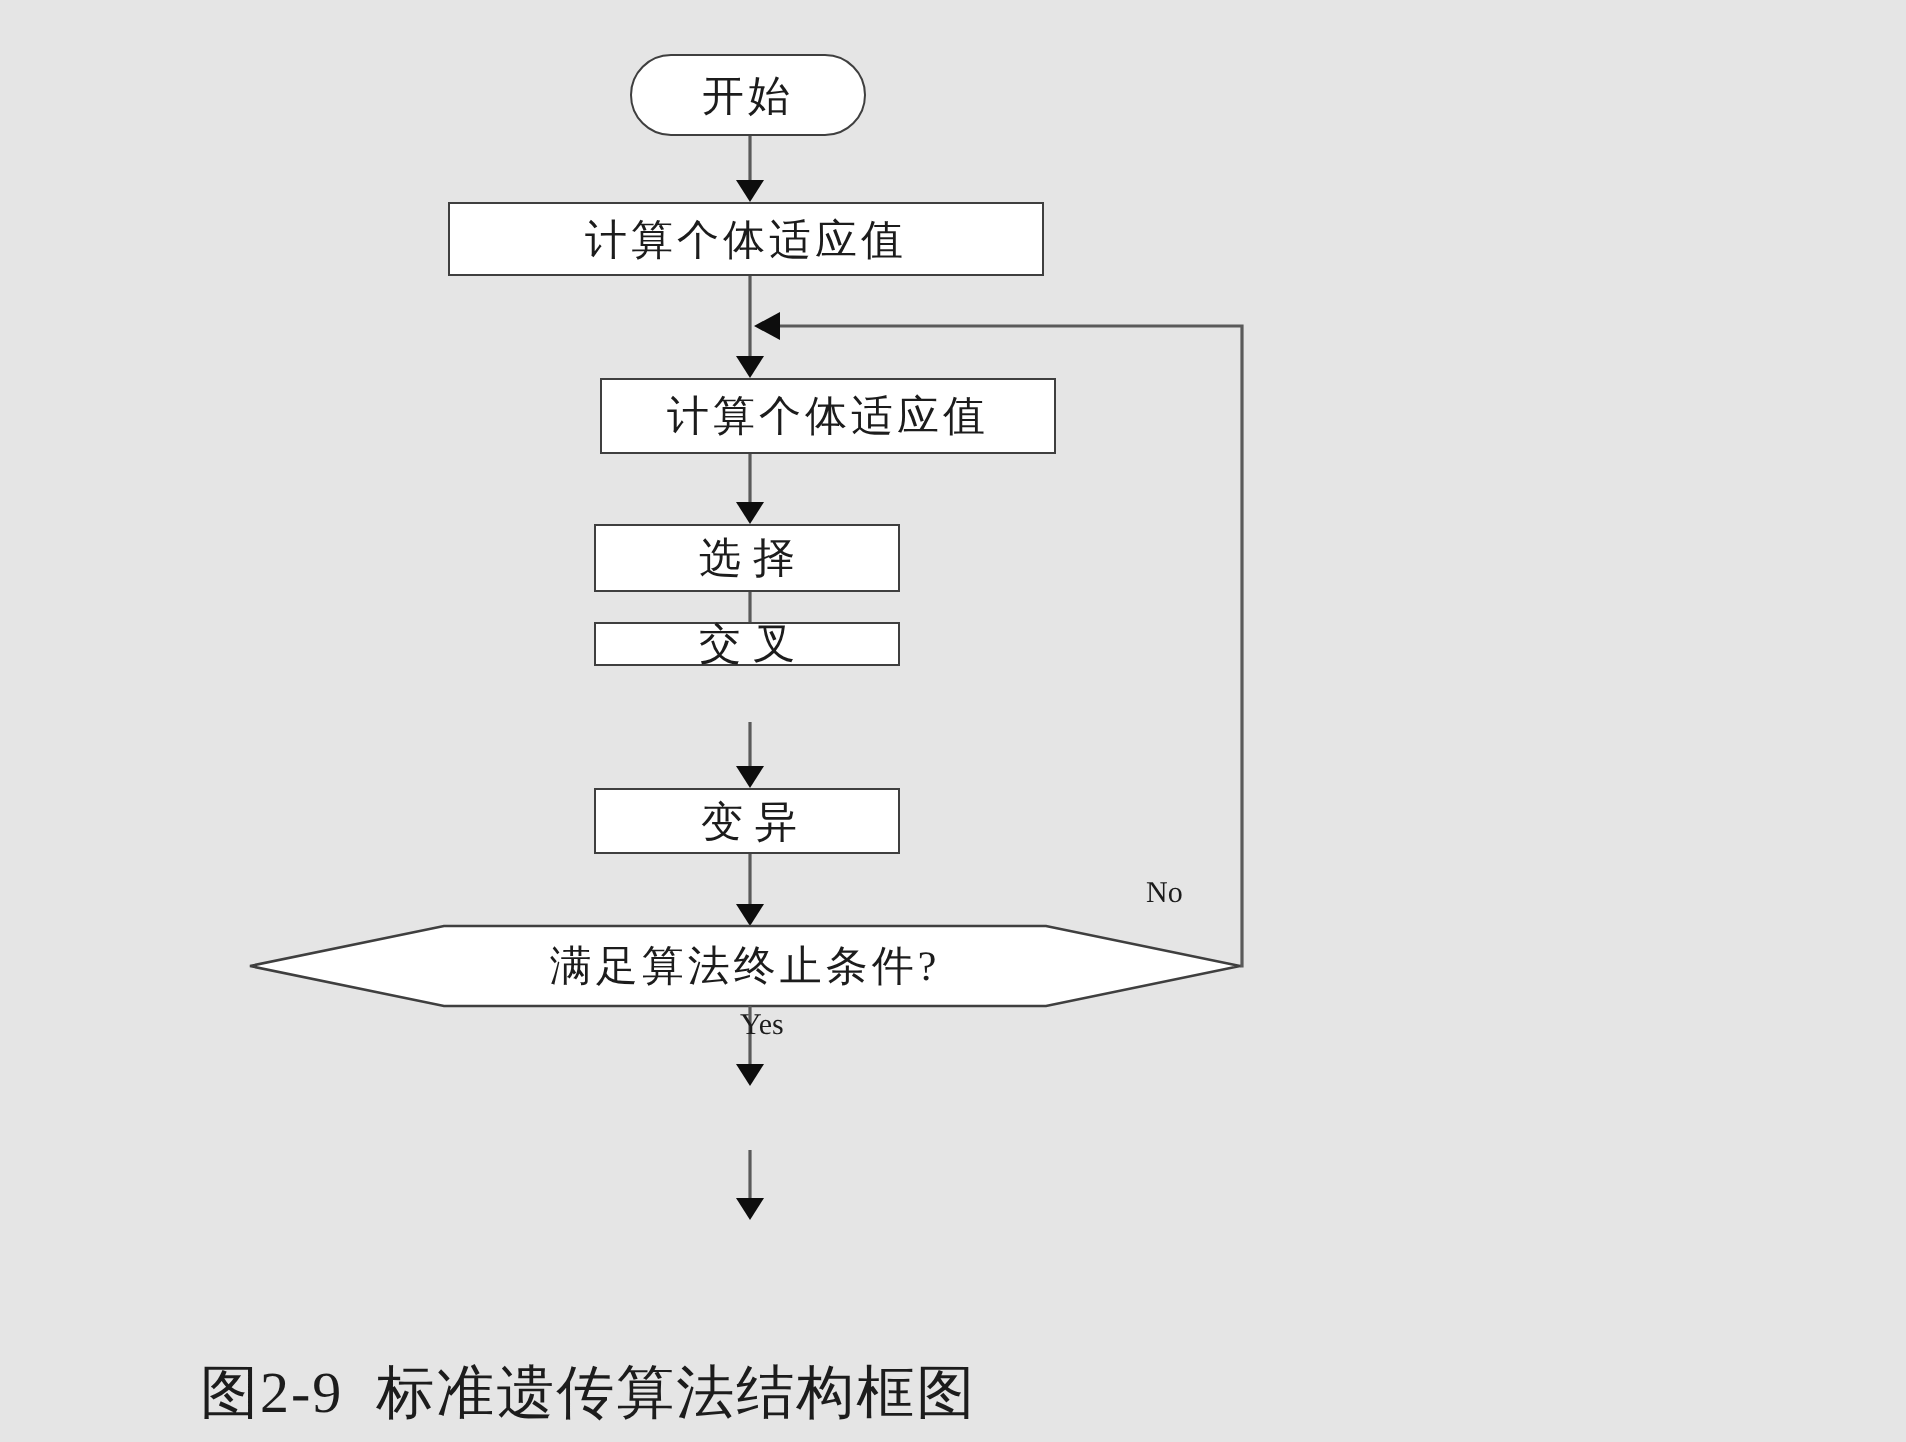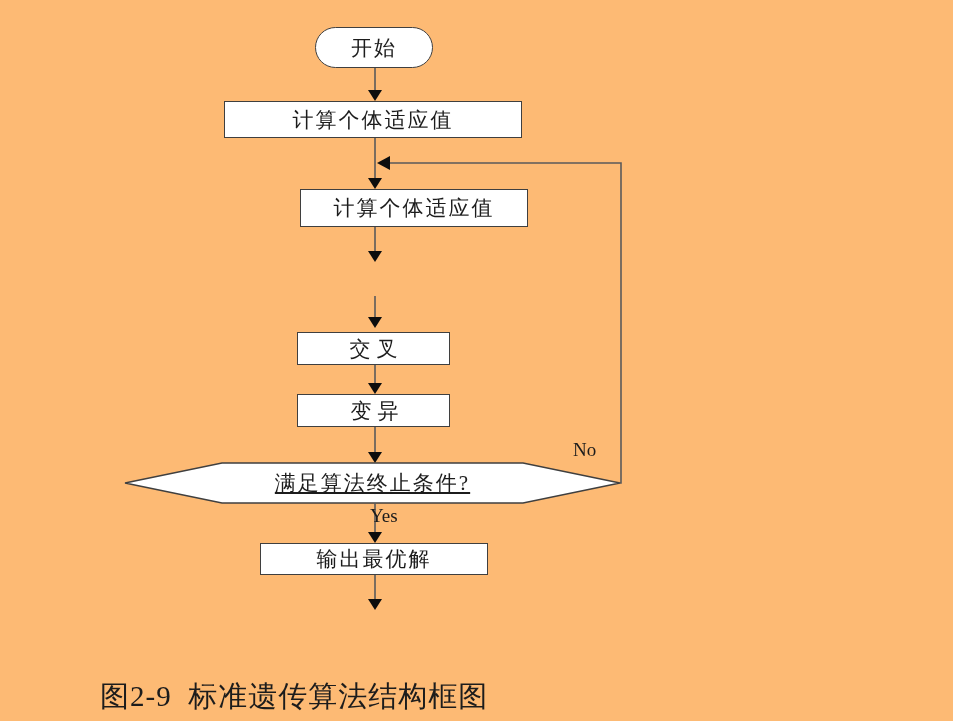--- a/index.html
+++ b/index.html
@@ -4,21 +4,21 @@
 <style>
   html, body {
     margin: 0;
     padding: 0;
     background: #ffffff;
   }
   .canvas {
     position: relative;
     width: 953px;
     height: 721px;
-    background: #fdba74;
+    background: #e5e5e5;
     font-family: "Liberation Serif", "DejaVu Serif", serif;
     color: #1c1c1c;
     overflow: hidden;
   }
   .connectors {
     position: absolute;
     left: 0;
     top: 0;
     z-index: 1;
   }
@@ -49,21 +49,21 @@
     box-sizing: border-box;
     white-space: nowrap;
   }
   .node.decision-text {
     background: transparent;
     border: none;
   }
   .edge-label {
     position: absolute;
     z-index: 3;
-    font-size: 19px;
+    font-size: 15px;
     color: #1c1c1c;
   }
   .caption {
     position: absolute;
     z-index: 3;
     font-size: 29px;
     letter-spacing: 1px;
     color: #1c1c1c;
     white-space: pre;
   }
@@ -128,36 +128,36 @@
   </div>
 
   <div class="node" style="left:224px; top:101px; width:298px; height:37px;">
     <span>计算个体适应值</span>
   </div>
 
   <div class="node" style="left:260px; top:189px; width:228px; height:38px;margin-left:40px;">
     <span>计算个体适应值</span>
   </div>
 
+  <div class="node" style="left:297px; top:262px; width:153px; height:34px; letter-spacing:6px; padding-left:6px;">
+    <span>选择</span>
+  </div>
 
-  <div class="node" style="left:297px; top:332px; width:153px; height:33px; letter-spacing:6px; padding-left:6px;">
+  <div class="node" style="left:297px; top:311px; width:153px; height:22px; letter-spacing:6px; padding-left:6px;">
     <span>交叉</span>
   </div>
 
   <div class="node" style="left:297px; top:394px; width:153px; height:33px; letter-spacing:6px; padding-left:8px;">
     <span>变异</span>
   </div>
 
-  <div class="node decision-text" style="left:125px; top:463px; width:495px; height:40px;text-decoration:underline;">
+  <div class="node decision-text" style="left:125px; top:463px; width:495px; height:40px;">
     <span>满足算法终止条件?</span>
   </div>
 
-  <div class="node" style="left:260px; top:543px; width:228px; height:32px;">
-    <span>输出最优解</span>
-  </div>
 
 
   <div class="edge-label" style="left:370px; top:505px;">Yes</div>
 
   <div class="edge-label" style="left:573px; top:439px;">No</div>
 
   <div class="caption" style="left:100px; top:677px;">图2-9  标准遗传算法结构框图</div>
 
 </div>
 

